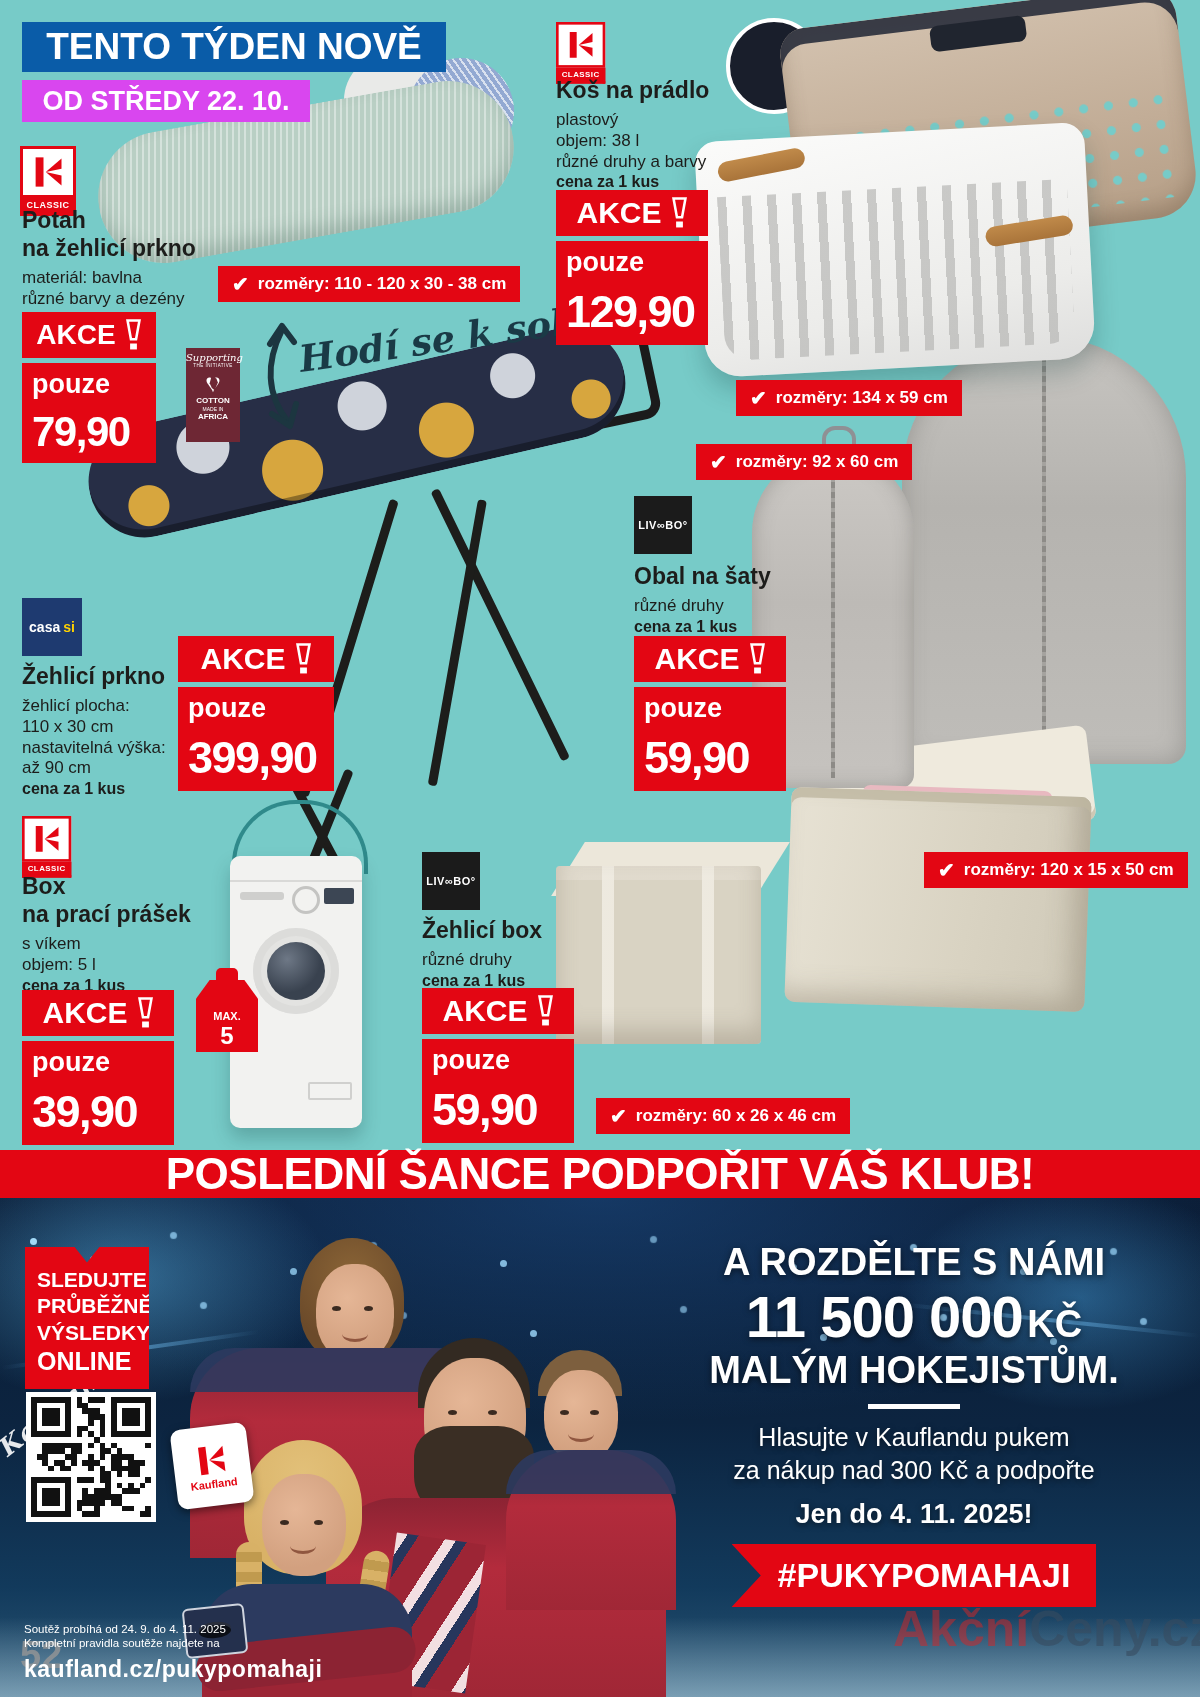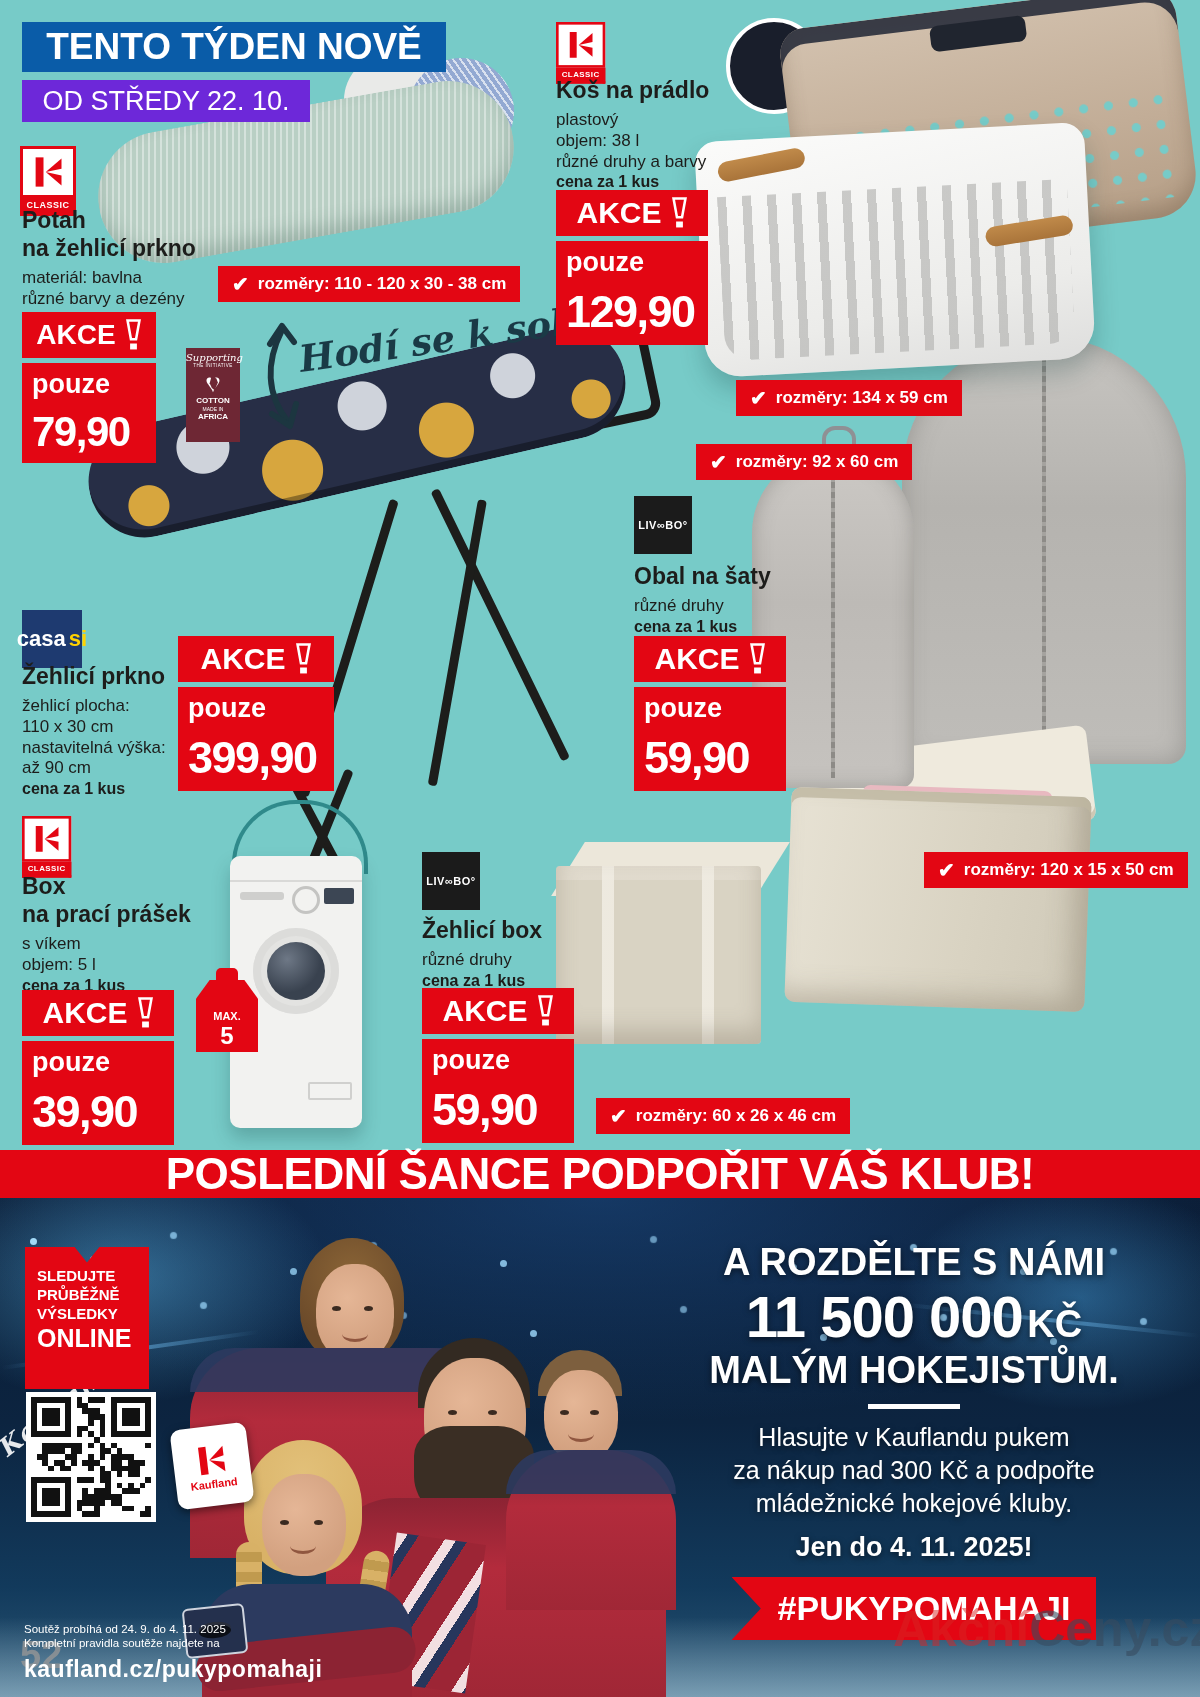--- a/index.html
+++ b/index.html
@@ -4,22 +4,22 @@
 <title>Kaufland leták</title>
 <style>
   html,body{margin:0;padding:0;background:#555;}
   .page{position:relative;width:1200px;height:1697px;margin:0 auto;overflow:hidden;
         font-family:"Liberation Sans",sans-serif;background:#77CBC8;}
   .abs{position:absolute;}
 
   
   .banner-title{left:22px;top:22px;width:424px;height:50px;background:#0A5CA8;color:#fff;
     font-weight:bold;font-size:37px;display:flex;align-items:center;justify-content:center;z-index:12;}
-  .banner-date{left:22px;top:80px;width:288px;height:42px;background:#6d28d9;color:#fff;
-    font-weight:normal;font-size:27px;display:flex;align-items:center;justify-content:center;z-index:12;}
+  .banner-date{left:22px;top:80px;width:288px;height:42px;background:#d946ef;color:#fff;
+    font-weight:bold;font-size:27px;display:flex;align-items:center;justify-content:center;z-index:12;}
 
   
   .dims{position:absolute;display:flex;align-items:center;gap:9px;background:#E30613;color:#fff;
     font-weight:bold;font-size:17px;padding:8px 14px;z-index:10;white-space:nowrap;}
   .dims .chk{font-size:20px;line-height:1;}
   .pblock{position:absolute;z-index:10;}
   .akce{background:#E30613;color:#fff;font-weight:bold;font-size:30px;height:46px;
     display:flex;align-items:center;justify-content:center;gap:9px;}
   .excl{width:17px;height:34px;flex:0 0 auto;}
   .pricebox{background:#E30613;color:#fff;margin-top:5px;padding:7px 10px 9px;}
@@ -27,21 +27,21 @@
   .price{font-size:45px;font-weight:bold;line-height:1.05;letter-spacing:-1.5px;margin-top:12px;}
 
   
   .klogo{position:absolute;width:56px;z-index:10;}
   .klogo-box{height:46px;background:#fff;border:3px solid #E30613;display:flex;align-items:center;justify-content:center;}
   .klogo-box svg{width:36px;height:36px;}
   .klogo-strip{background:#E30613;color:#fff;font-size:9px;font-weight:bold;text-align:center;
     padding:2px 0 3px;letter-spacing:.5px;border:3px solid #E30613;border-top:none;}
   .klogo.small{transform:scale(.88);transform-origin:top left;}
   .casalogo{position:absolute;width:60px;height:58px;background:#1E3A70;color:#fff;display:flex;
-    align-items:center;justify-content:center;font-weight:bold;font-size:22px;z-index:10;gap:3px;margin-top:12px;}
+    align-items:center;justify-content:center;font-weight:bold;font-size:14px;z-index:10;gap:3px;}
   .casalogo .si{color:#FFD200;}
   .livbo{position:absolute;width:58px;height:58px;background:#1B1B1B;color:#fff;display:flex;
     align-items:center;justify-content:center;font-weight:bold;font-size:11px;letter-spacing:.5px;z-index:10;}
 
   
   .ptext{position:absolute;color:#1D1D1B;z-index:10;line-height:1.22;}
   .pname{font-size:23px;font-weight:bold;}
   .pdet{font-size:17px;}
   .pdet.first{margin-top:6px;}
   .pnote{font-size:16px;font-weight:bold;}
@@ -189,21 +189,21 @@
   .patch svg{width:34px;height:34px;}
   .patch-word{color:#E30613;font-weight:bold;font-size:11px;margin-top:1px;}
   .puck-patch{position:absolute;left:184px;top:408px;width:58px;height:46px;background:#24304D;
     border:2px solid #CFD4DE;border-radius:6px;transform:rotate(-6deg);z-index:8;
     display:flex;align-items:center;justify-content:center;}
   .puck{width:32px;height:13px;background:#0C0F16;border-radius:50%;box-shadow:0 -3px 0 #2A2F3C;}
 
   .online{position:absolute;left:25px;top:49px;width:124px;height:142px;background:#E30613;color:#fff;
     z-index:9;padding:20px 0 0 12px;box-sizing:border-box;font-weight:bold;line-height:1.25;
     clip-path:polygon(0 0,40% 0,50% 11%,60% 0,100% 0,100% 100%,0 100%);}
-  .on-line{font-size:15px;}
+  .on-line{font-size:21px;}
   .on-line.big{font-size:25px;}
   .qr{position:absolute;left:26px;top:194px;width:130px;height:130px;background:#fff;padding:5px;
     box-sizing:border-box;z-index:9;}
   .qr svg{width:100%;height:100%;display:block;}
 
   .vote{position:absolute;left:648px;top:40px;width:532px;text-align:center;color:#fff;z-index:9;
     text-shadow:0 2px 6px rgba(0,0,0,.55);}
   .v-h1{font-size:66px;font-weight:bold;line-height:1;}
   .v-h2{font-size:38px;font-weight:bold;line-height:1;margin-top:5px;}
   .v-amount{margin-top:7px;line-height:1;}
@@ -770,21 +770,20 @@
     <div class="vote">
       <div class="v-h2">A ROZDĚLTE S NÁMI</div>
       <div class="v-amount">
         <span class="num">11 500 000</span>
         <span class="cur">KČ</span>
       </div>
       <div class="v-h2">MALÝM HOKEJISTŮM.</div>
       <div class="v-div"></div>
       <div class="v-body">Hlasujte v Kauflandu pukem</div>
       <div class="v-body">za nákup nad 300 Kč a podpořte</div>
-      <div class="v-body">mládežnické hokejové kluby.</div>
       <div class="v-deadline">Jen do 4. 11. 2025!</div>
       <div class="ribbon">#PUKYPOMAHAJI</div>
     </div>
 
     <div class="pagenum">52</div>
     <div class="legal">
       <div class="l">Soutěž probíhá od 24. 9. do 4. 11. 2025</div>
       <div class="l">Kompletní pravidla soutěže najdete na</div>
       <div class="url">kaufland.cz/pukypomahaji</div>
     </div>

